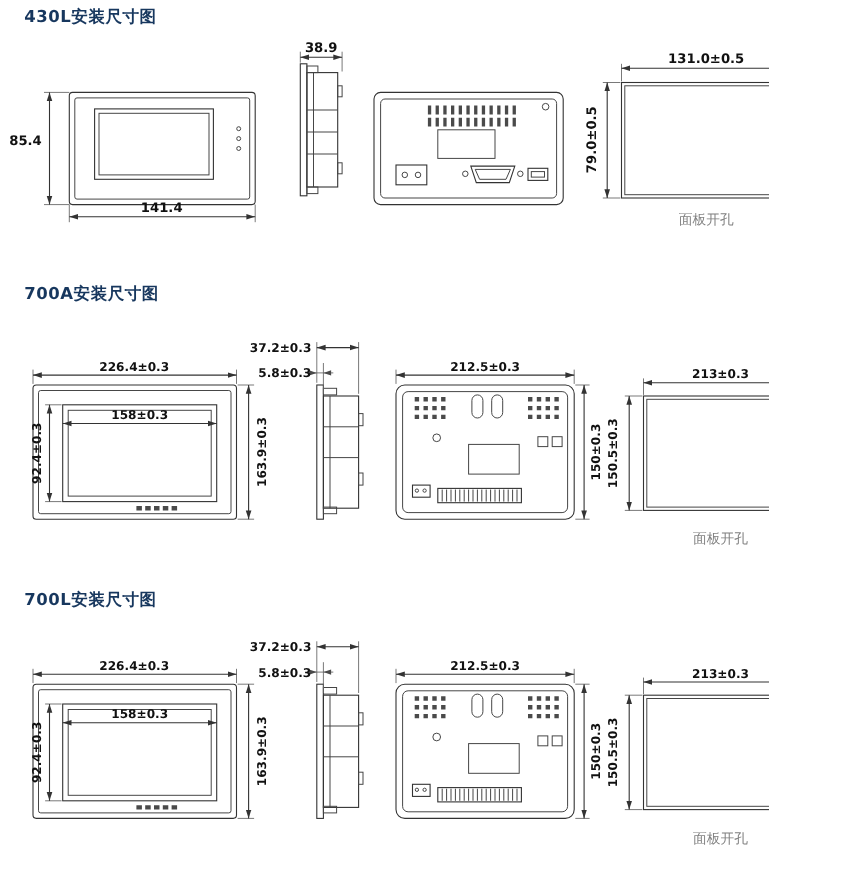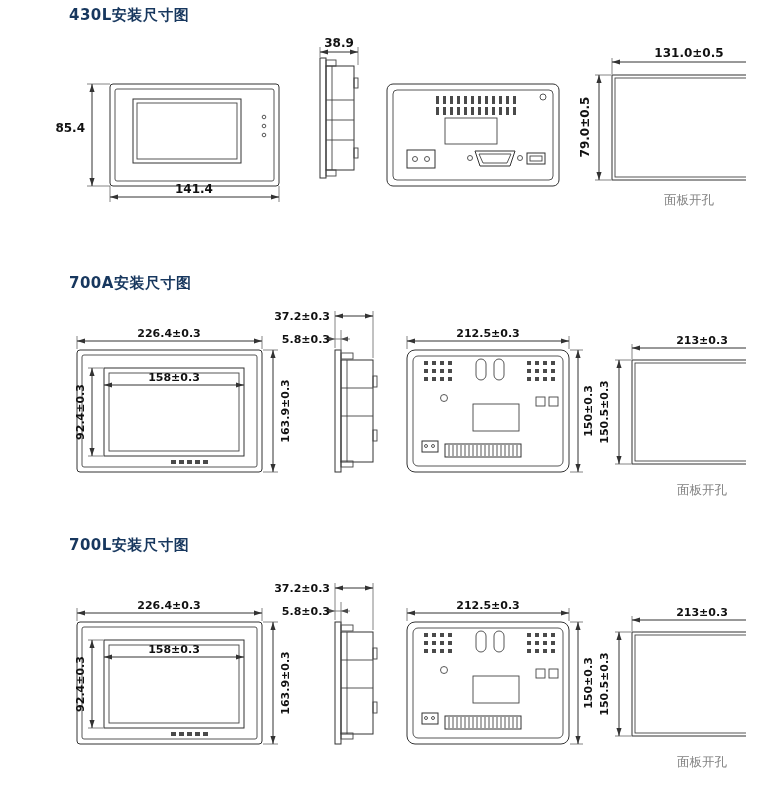--- a/index.html
+++ b/index.html
@@ -1,17 +1,17 @@
 <!DOCTYPE html>
 <html><head>
 <meta charset="utf-8">
 <style>
   html,body{margin:0;padding:0;background:#fff;}
   #page{position:relative;width:699px;height:790px;background:#ffffff;overflow:hidden;
-        font-family:"DejaVu Sans", sans-serif;margin-left:47px;}
+        font-family:"DejaVu Sans", sans-serif;}
   .section{position:relative;width:769px;}
   .sec-title{position:absolute;left:22px;margin:0;font:700 15px "DejaVu Sans", sans-serif;
              color:#17375e;letter-spacing:.5px;}
   svg{display:block;position:absolute;left:0;top:0;}
   
   .ln{fill:none;stroke:#333;stroke-width:1;}
   .ln2{fill:none;stroke:#444;stroke-width:.9;}
   .fl{fill:#4a4a4a;stroke:none;}
   .ext{stroke:#666;stroke-width:.8;fill:none;}
   .dl{stroke:#333;stroke-width:1;fill:none;}
@@ -102,21 +102,21 @@
         <line class="ext" x1="548" y1="75" x2="564" y2="75"></line>
         <line class="ext" x1="548" y1="180" x2="564" y2="180"></line>
         <line class="dl" x1="552" y1="75" x2="552" y2="180" marker-start="url(#arr)" marker-end="url(#arr)"></line>
         <text class="dt lg" x="542" y="127" text-anchor="middle" transform="rotate(-90 542 127)">79.0±0.5</text>
         <text class="cap" x="642" y="204" text-anchor="middle">面板开孔</text>
       </g>
     </svg>
   </div>
 
   <div class="section" style="height:272px">
-    <h2 class="sec-title" style="top:16px">700A安装尺寸图</h2>
+    <h2 class="sec-title" style="top:0">700A安装尺寸图</h2>
     <svg width="769" height="272" viewBox="0 0 769 272">
 
       <g>
         <rect class="ln" x="30" y="92" width="185" height="122" rx="3"></rect>
         <rect class="ln2" x="35" y="97" width="175" height="112" rx="2"></rect>
         <rect class="ln" x="57" y="110" width="140" height="88"></rect>
         <rect class="ln2" x="62" y="115" width="130" height="78"></rect>
         <path class="fl" d="M124 202h5v4h-5zM132 202h5v4h-5zM140 202h5v4h-5zM148 202h5v4h-5zM156 202h5v4h-5z"></path>
       </g>
       <g>

